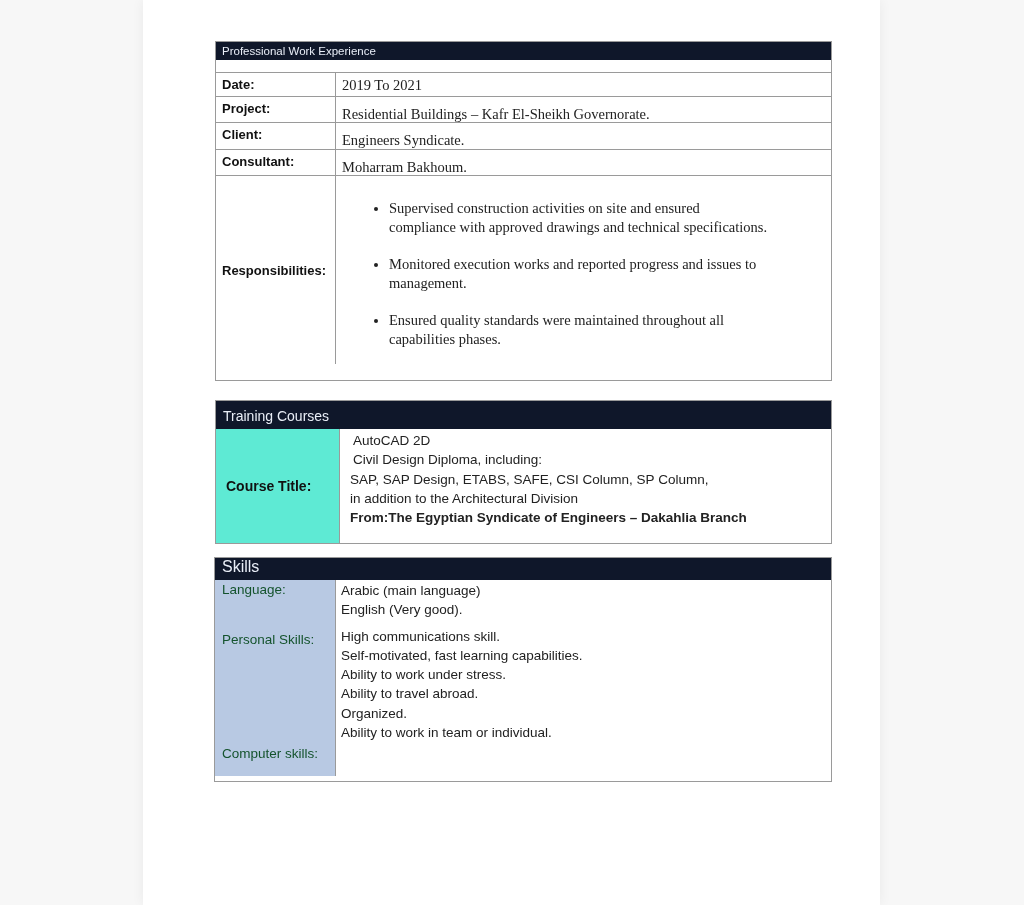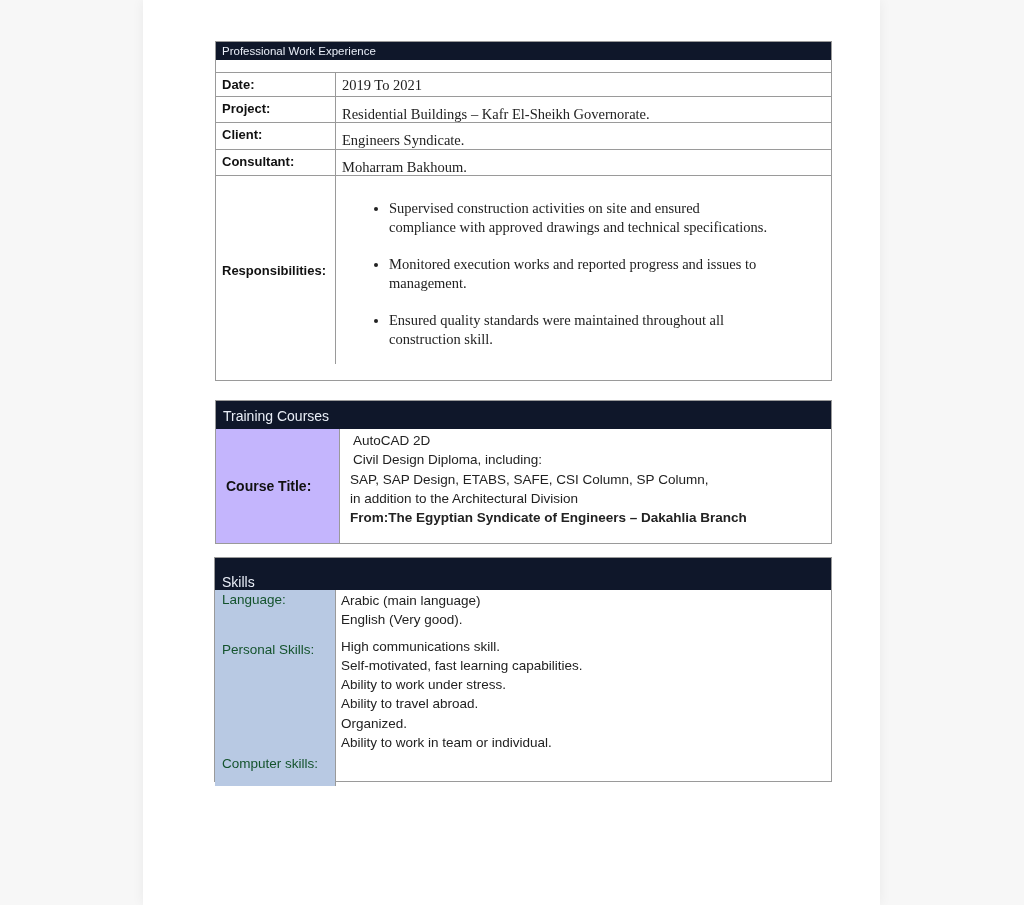--- a/index.html
+++ b/index.html
@@ -50,27 +50,27 @@
   #t1 .r-cons { height: 26px; }
   #t1 .r-resp { height: 189px; }
   #t1 .r-resp .lbl { display: flex; align-items: center; }
   #t1 ul { margin: 0; padding: 19px 0 0 47px; list-style: disc; }
   #t1 li { line-height: 18.5px; margin-bottom: 19px; padding-left: 0px; width: 380px; }
   #t1 li:last-child { margin-bottom: 0; }
   
   #t2 { left: 215px; top: 400px; width: 617px; height: 144px; }
   #t2 .hdr { height: 28px; font-size: 14px; padding: 7px 7px; }
   #t2 .body { display: flex; height: 114px; }
-  #t2 .lbl { width: 124px; background: #c4b5fd; display: flex; align-items: center; padding-left: 10px; font-size: 14px; }
+  #t2 .lbl { width: 124px; background: #5eead4; display: flex; align-items: center; padding-left: 10px; font-size: 14px; }
   #t2 .val { flex: 1; font-family: "Liberation Sans", sans-serif; font-size: 13.5px; padding: 2px 0 0 10px; line-height: 19.3px; }
   #t2 .line.indent { padding-left: 3px; }
   #t2 .line.bold { font-weight: bold; }
   
   #t3 { left: 214px; top: 557px; width: 618px; height: 225px; }
-  #t3 .hdr { height: 22px; font-size: 14px; padding: 16px 7px; }
+  #t3 .hdr { height: 22px; font-size: 16px; padding: 0 7px; }
   #t3 .body { display: flex; height: 196px; }
   #t3 .lcol { width: 121px; background: #b8c9e3; border-right: 1px solid #9a9a9a; box-sizing: border-box; position: relative;
     font-family: "Liberation Sans", sans-serif; font-weight: normal; font-size: 13.5px; color: #14532d; }
   #t3 .lcol span { position: absolute; left: 7px; }
   #t3 .vcol { flex: 1; font-family: "Liberation Sans", sans-serif; font-size: 13.5px; color: #222; padding: 1px 0 0 5px; line-height: 19.3px; }
   #t3 .gap { height: 7px; }
 </style>
 </head>
 <body>
 
@@ -93,21 +93,21 @@
   <div class="row r-cons">
     <div class="lbl">Consultant:</div>
     <div class="val">Moharram Bakhoum.</div>
   </div>
   <div class="row r-resp">
     <div class="lbl">Responsibilities:</div>
     <div class="val">
       <ul>
         <li>Supervised construction activities on site and ensured compliance with approved drawings and technical specifications.</li>
         <li>Monitored execution works and reported progress and issues to management.</li>
-        <li>Ensured quality standards were maintained throughout all construction skill.</li>
+        <li>Ensured quality standards were maintained throughout all capabilities phases.</li>
       </ul>
     </div>
   </div>
 </div>
 
 <div class="tbl" id="t2">
   <div class="hdr">Training Courses</div>
   <div class="body">
     <div class="lbl">Course Title:</div>
     <div class="val">

